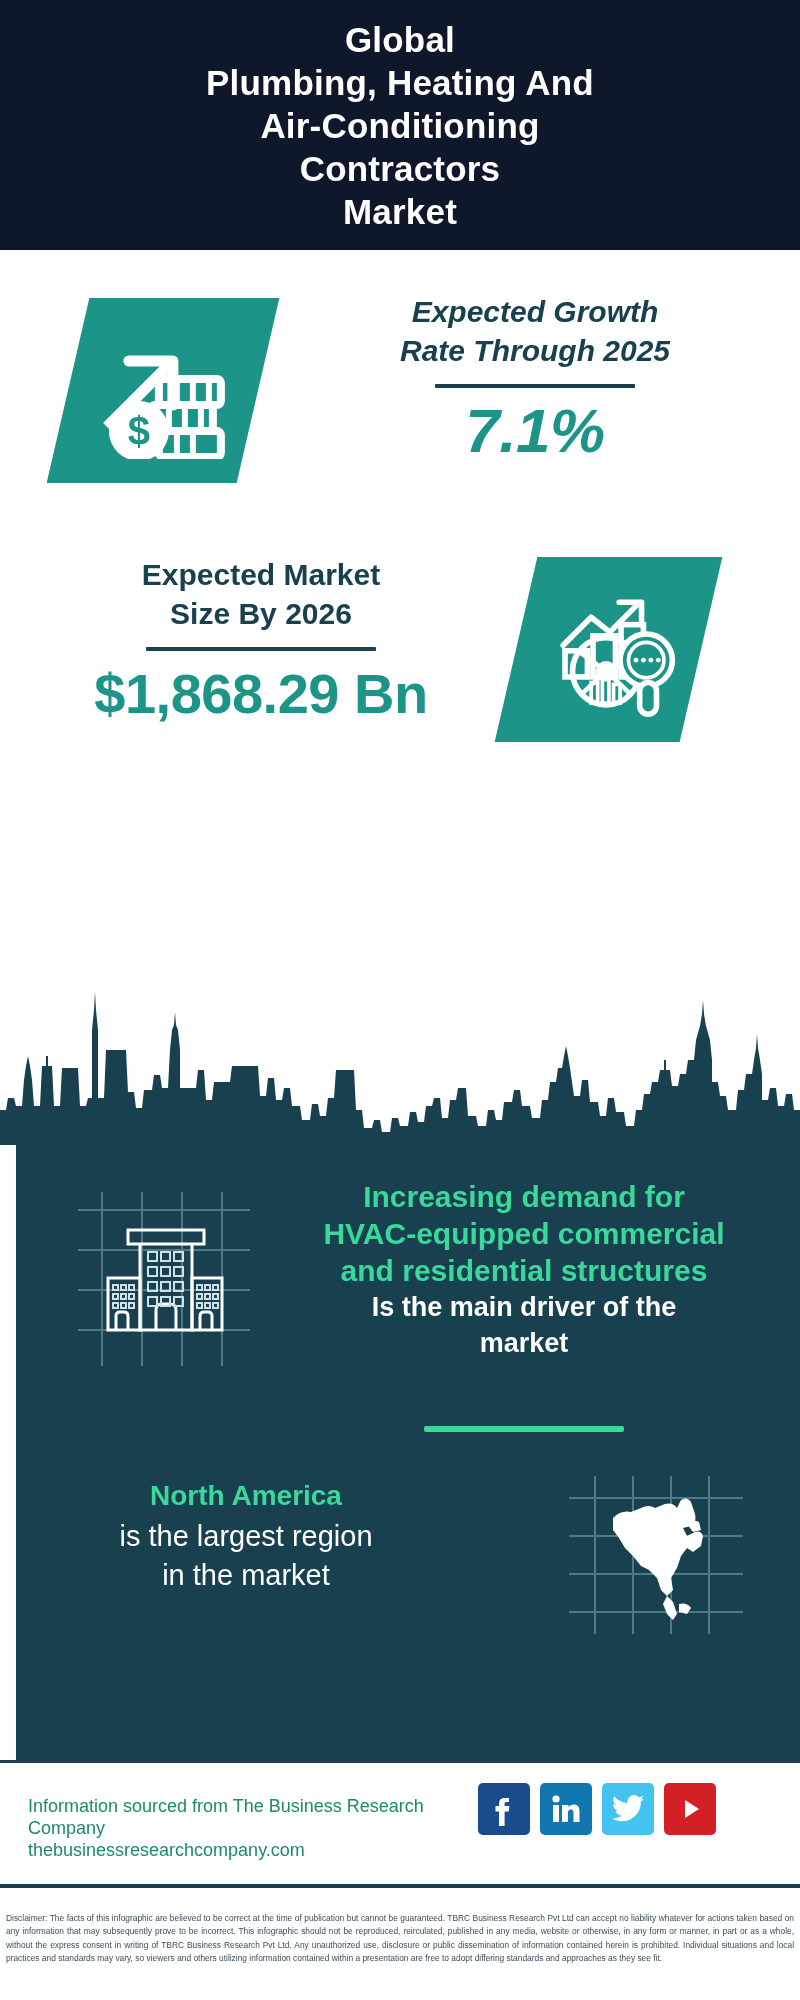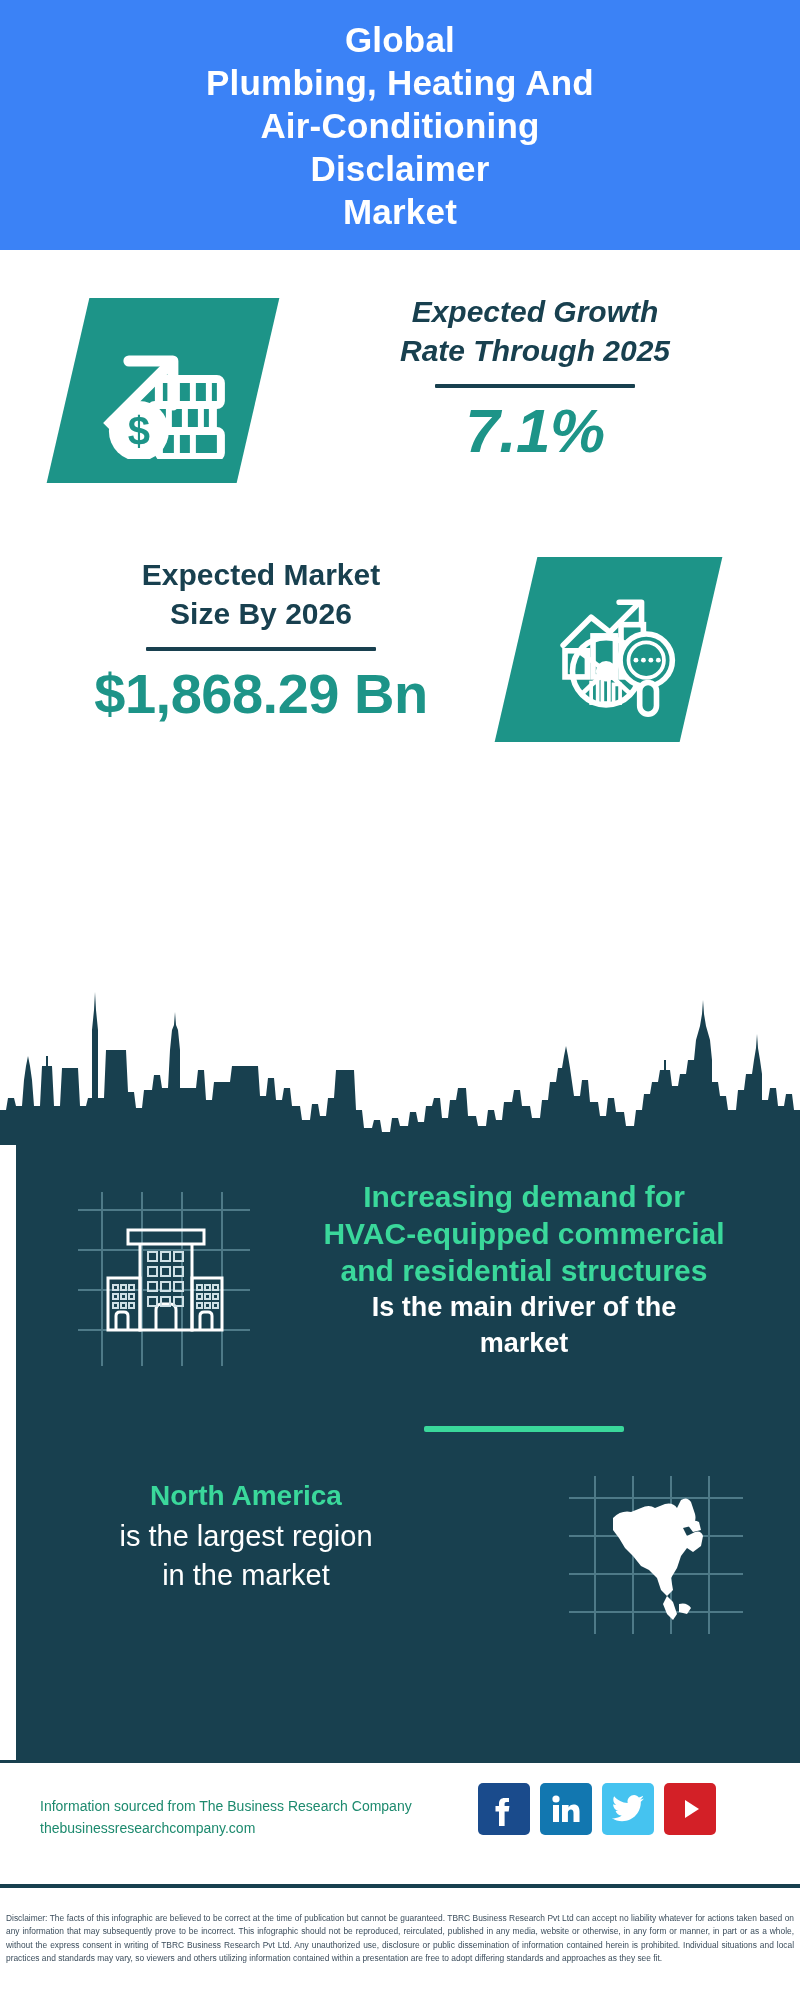--- a/index.html
+++ b/index.html
@@ -7,21 +7,21 @@
     width:800px;height:2000px;
     background:#ffffff;
     font-family:"Liberation Sans", sans-serif;
     overflow:hidden;
   }
   .page{position:relative;width:800px;height:2000px;background:#ffffff;}
 
   
   .header{
     position:absolute;left:0;top:0;width:800px;height:250px;
-    background:#3b82f6;
+    background:#0f172a;
     display:flex;flex-direction:column;align-items:center;justify-content:center;
   }
   .header .t-line{
     color:#ffffff;font-weight:bold;font-size:35px;line-height:43px;
     text-align:center;letter-spacing:.2px;
   }
 
   
   .sec-growth{position:absolute;left:0;top:250px;width:800px;height:290px;background:#fff;}
   .para-icon{
@@ -83,22 +83,22 @@
     color:#ffffff;font-size:29px;line-height:39px;text-align:center;
   }
   .region-icon{position:absolute;left:545px;top:330px;width:190px;height:170px;}
 
   
   .footer{
     position:absolute;left:0;top:1760px;width:800px;height:120px;background:#ffffff;
     border-top:3px solid #18404f;
   }
   .src-text{
-    position:absolute;left:40px;top:32px;width:450px;
-    color:#1d8a6e;font-size:14px;line-height:22px;
+    position:absolute;left:28px;top:32px;width:450px;
+    color:#1d8a6e;font-size:18px;line-height:22px;
   }
   .socials{position:absolute;left:478px;top:20px;display:flex;gap:10px;}
   .sbtn{width:52px;height:52px;border-radius:5px;display:flex;align-items:center;justify-content:center;}
   .sbtn.fb{background:#1a4b8c;}
   .sbtn.li{background:#1277b0;}
   .sbtn.tw{background:#45c3f0;}
   .sbtn.yt{background:#d32027;}
   .sbtn svg{display:block;}
 
   
@@ -113,21 +113,21 @@
 </style>
 </head>
 <body>
 
 <div class="page">
 
   <div class="header">
     <div class="t-line">Global</div>
     <div class="t-line">Plumbing, Heating And</div>
     <div class="t-line">Air-Conditioning</div>
-    <div class="t-line">Disclaimer</div>
+    <div class="t-line">Contractors</div>
     <div class="t-line">Market</div>
   </div>
 
   <div class="sec-growth">
 
     <div class="para-icon" id="growth-para">
       <span class="glyph">
         <svg width="140" height="140" viewBox="0 0 140 140">
 
           <path d="M18 104 L74 48" stroke="#ffffff" stroke-width="11" stroke-linecap="square" fill="none"></path>

